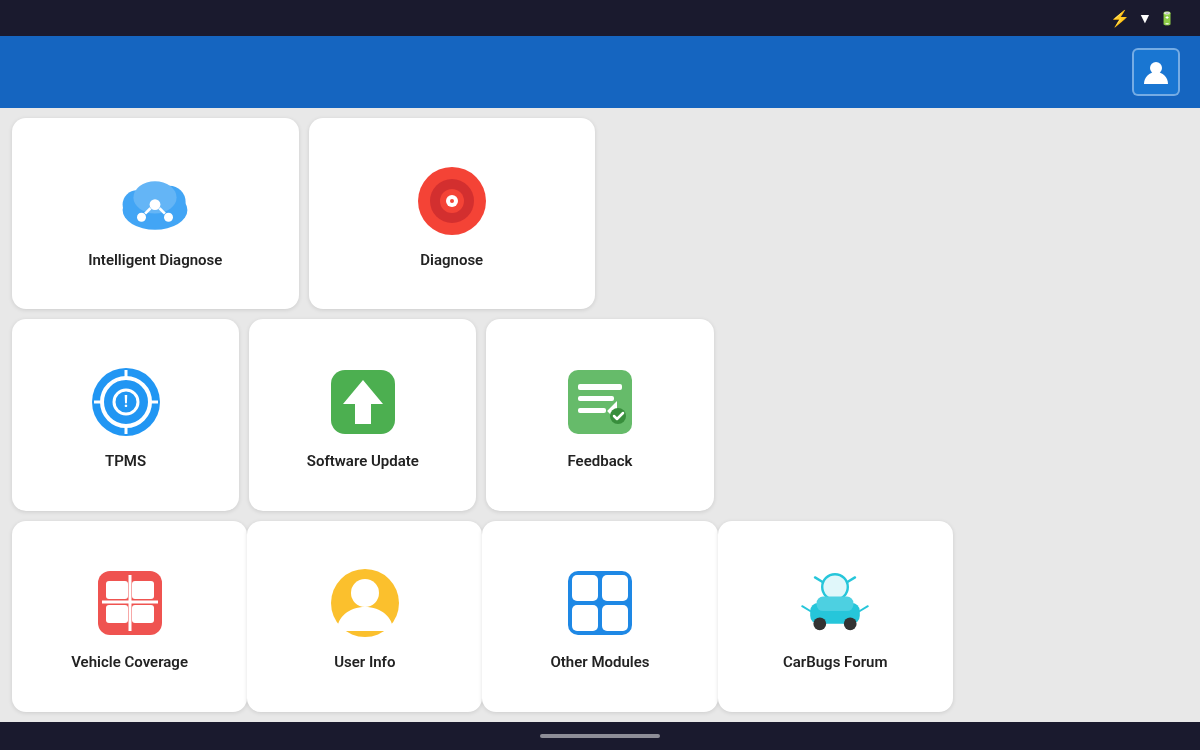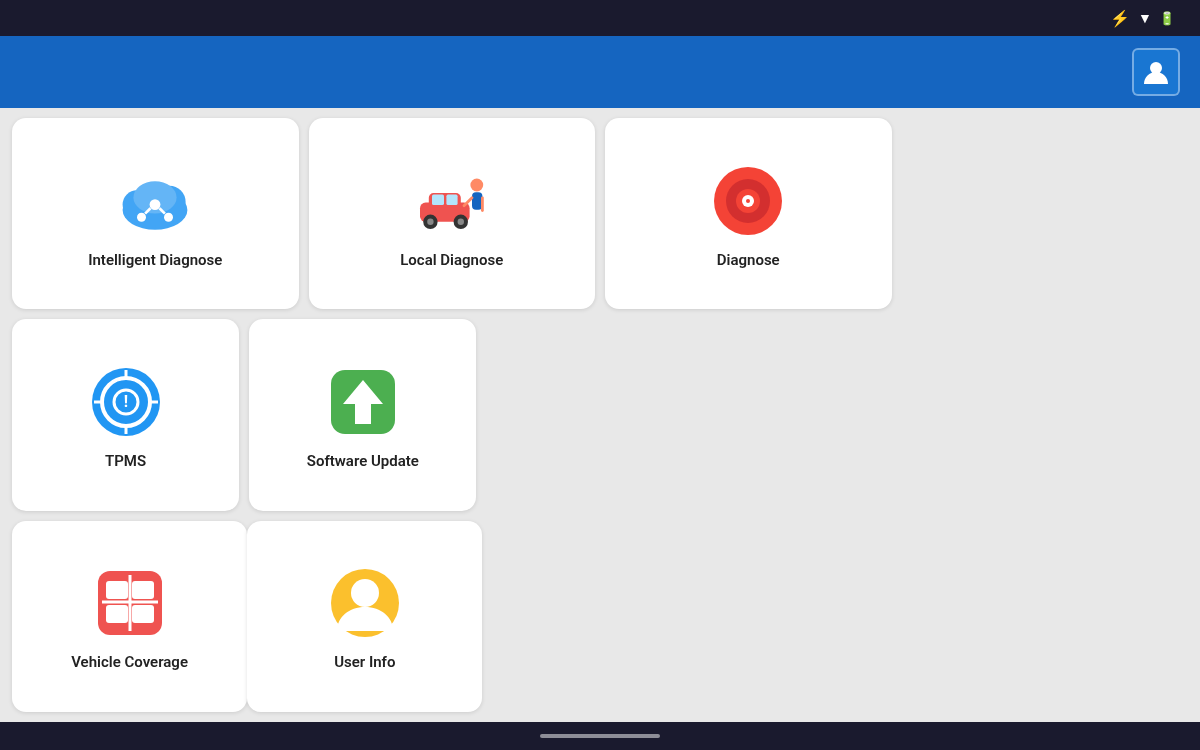--- a/index.html
+++ b/index.html
@@ -160,39 +160,20 @@
       <circle cx="25" cy="54" r="5" fill="white"></circle>
       <circle cx="55" cy="54" r="5" fill="white"></circle>
       <line x1="35" y1="44" x2="29" y2="50" stroke="white" stroke-width="3"></line>
       <line x1="45" y1="44" x2="51" y2="50" stroke="white" stroke-width="3"></line>
     </svg>
         </div>
         <span class="item-label">Intelligent Diagnose</span>
       </div>
       <div class="grid-item">
         <div class="icon-area">
-          <svg width="72" height="72" viewBox="0 0 90 80" xmlns="http://www.w3.org/2000/svg">
-      <rect x="5" y="42" width="62" height="24" rx="7" fill="#ef5350"></rect>
-      <rect x="16" y="30" width="40" height="18" rx="6" fill="#ef5350"></rect>
-      <rect x="20" y="32" width="15" height="13" rx="2" fill="#b3e5fc"></rect>
-      <rect x="38" y="32" width="14" height="13" rx="2" fill="#b3e5fc"></rect>
-      <circle cx="18" cy="66" r="9" fill="#333"></circle>
-      <circle cx="18" cy="66" r="4" fill="#888"></circle>
-      <circle cx="56" cy="66" r="9" fill="#333"></circle>
-      <circle cx="56" cy="66" r="4" fill="#888"></circle>
-      <circle cx="76" cy="20" r="8" fill="#ff8a65"></circle>
-      <rect x="70" y="29" width="13" height="22" rx="5" fill="#1565c0"></rect>
-      <line x1="70" y1="36" x2="60" y2="46" stroke="#ff8a65" stroke-width="3.5" stroke-linecap="round"></line>
-      <line x1="83" y1="36" x2="83" y2="52" stroke="#ff8a65" stroke-width="3.5" stroke-linecap="round"></line>
-    </svg>
-        </div>
-        <span class="item-label">Local Diagnose</span>
-      </div>
-      <div class="grid-item">
-        <div class="icon-area">
           <svg width="72" height="72" viewBox="0 0 72 72" xmlns="http://www.w3.org/2000/svg">
       <circle cx="36" cy="36" r="34" fill="#f44336"></circle>
       <circle cx="36" cy="36" r="22" fill="#d32f2f"></circle>
       <circle cx="36" cy="36" r="12" fill="#f44336"></circle>
       <circle cx="36" cy="36" r="6" fill="white"></circle>
       <circle cx="36" cy="36" r="2" fill="#f44336"></circle>
     </svg>
         </div>
         <span class="item-label">Diagnose</span>
       </div>
@@ -215,20 +196,34 @@
       </div>
       <div class="grid-item">
         <div class="icon-area">
           <svg width="72" height="72" viewBox="0 0 72 72" xmlns="http://www.w3.org/2000/svg">
       <rect x="4" y="4" width="64" height="64" rx="14" fill="#4caf50"></rect>
       <polygon points="36,14 56,38 44,38 44,58 28,58 28,38 16,38" fill="white"></polygon>
     </svg>
         </div>
         <span class="item-label">Software Update</span>
       </div>
+      <div class="grid-item">
+        <div class="icon-area">
+          <svg width="72" height="72" viewBox="0 0 72 72" xmlns="http://www.w3.org/2000/svg">
+      <rect x="4" y="4" width="64" height="64" rx="10" fill="#66bb6a"></rect>
+      <rect x="14" y="18" width="44" height="6" rx="2" fill="white"></rect>
+      <rect x="14" y="30" width="36" height="5" rx="2" fill="white"></rect>
+      <rect x="14" y="42" width="28" height="5" rx="2" fill="white"></rect>
+      <path d="M46,38 L60,52 L46,52 Z" fill="white" transform="rotate(45,53,45)"></path>
+      <circle cx="54" cy="50" r="8" fill="#388e3c"></circle>
+      <path d="M50,50 L53,53 L59,47" fill="none" stroke="white" stroke-width="2.5" stroke-linecap="round" stroke-linejoin="round"></path>
+    </svg>
+        </div>
+        <span class="item-label">Feedback</span>
+      </div>
     </div>
     <div style="display: grid; grid-template-columns: repeat(5, 1fr); gap: 0; flex: 1 1 0%;">
       <div class="grid-item">
         <div class="icon-area">
           <svg width="72" height="72" viewBox="0 0 72 72" xmlns="http://www.w3.org/2000/svg">
       <rect x="4" y="4" width="64" height="64" rx="12" fill="#ef5350"></rect>
       <rect x="12" y="14" width="22" height="18" rx="3" fill="white"></rect>
       <rect x="38" y="14" width="22" height="18" rx="3" fill="white"></rect>
       <rect x="12" y="38" width="22" height="18" rx="3" fill="white"></rect>
       <rect x="38" y="38" width="22" height="18" rx="3" fill="white"></rect>
@@ -241,18 +236,46 @@
       <div class="grid-item">
         <div class="icon-area">
           <svg width="72" height="72" viewBox="0 0 72 72" xmlns="http://www.w3.org/2000/svg">
       <circle cx="36" cy="36" r="34" fill="#fbc02d"></circle>
       <circle cx="36" cy="26" r="14" fill="white"></circle>
       <path d="M8,64 C8,50 20,40 36,40 C52,40 64,50 64,64" fill="white"></path>
     </svg>
         </div>
         <span class="item-label">User Info</span>
       </div>
+      <div class="grid-item">
+        <div class="icon-area">
+          <svg width="72" height="72" viewBox="0 0 72 72" xmlns="http://www.w3.org/2000/svg">
+      <rect x="4" y="4" width="64" height="64" rx="10" fill="#1e88e5"></rect>
+      <rect x="8" y="8" width="26" height="26" rx="5" fill="white"></rect>
+      <rect x="38" y="8" width="26" height="26" rx="5" fill="white"></rect>
+      <rect x="8" y="38" width="26" height="26" rx="5" fill="white"></rect>
+      <rect x="38" y="38" width="26" height="26" rx="5" fill="white"></rect>
+    </svg>
+        </div>
+        <span class="item-label">Other Modules</span>
+      </div>
+      <div class="grid-item">
+        <div class="icon-area">
+          <svg width="72" height="72" viewBox="0 0 90 80" xmlns="http://www.w3.org/2000/svg">
+      <circle cx="45" cy="20" r="16" fill="#e0f7fa" stroke="#26c6da" stroke-width="3"></circle>
+      <line x1="30" y1="14" x2="20" y2="8" stroke="#26c6da" stroke-width="3" stroke-linecap="round"></line>
+      <line x1="60" y1="14" x2="70" y2="8" stroke="#26c6da" stroke-width="3" stroke-linecap="round"></line>
+      <rect x="14" y="40" width="62" height="26" rx="10" fill="#26c6da"></rect>
+      <rect x="22" y="32" width="46" height="18" rx="8" fill="#4dd0e1"></rect>
+      <circle cx="26" cy="66" r="8" fill="#333"></circle>
+      <circle cx="64" cy="66" r="8" fill="#333"></circle>
+      <line x1="14" y1="50" x2="4" y2="44" stroke="#26c6da" stroke-width="2.5" stroke-linecap="round"></line>
+      <line x1="76" y1="50" x2="86" y2="44" stroke="#26c6da" stroke-width="2.5" stroke-linecap="round"></line>
+    </svg>
+        </div>
+        <span class="item-label">CarBugs Forum</span>
+      </div>
     </div>
   </div>
 
 <div id="bottom-bar">
   <div class="bottom-indicator"></div>
 </div>
 
 </body></html>

